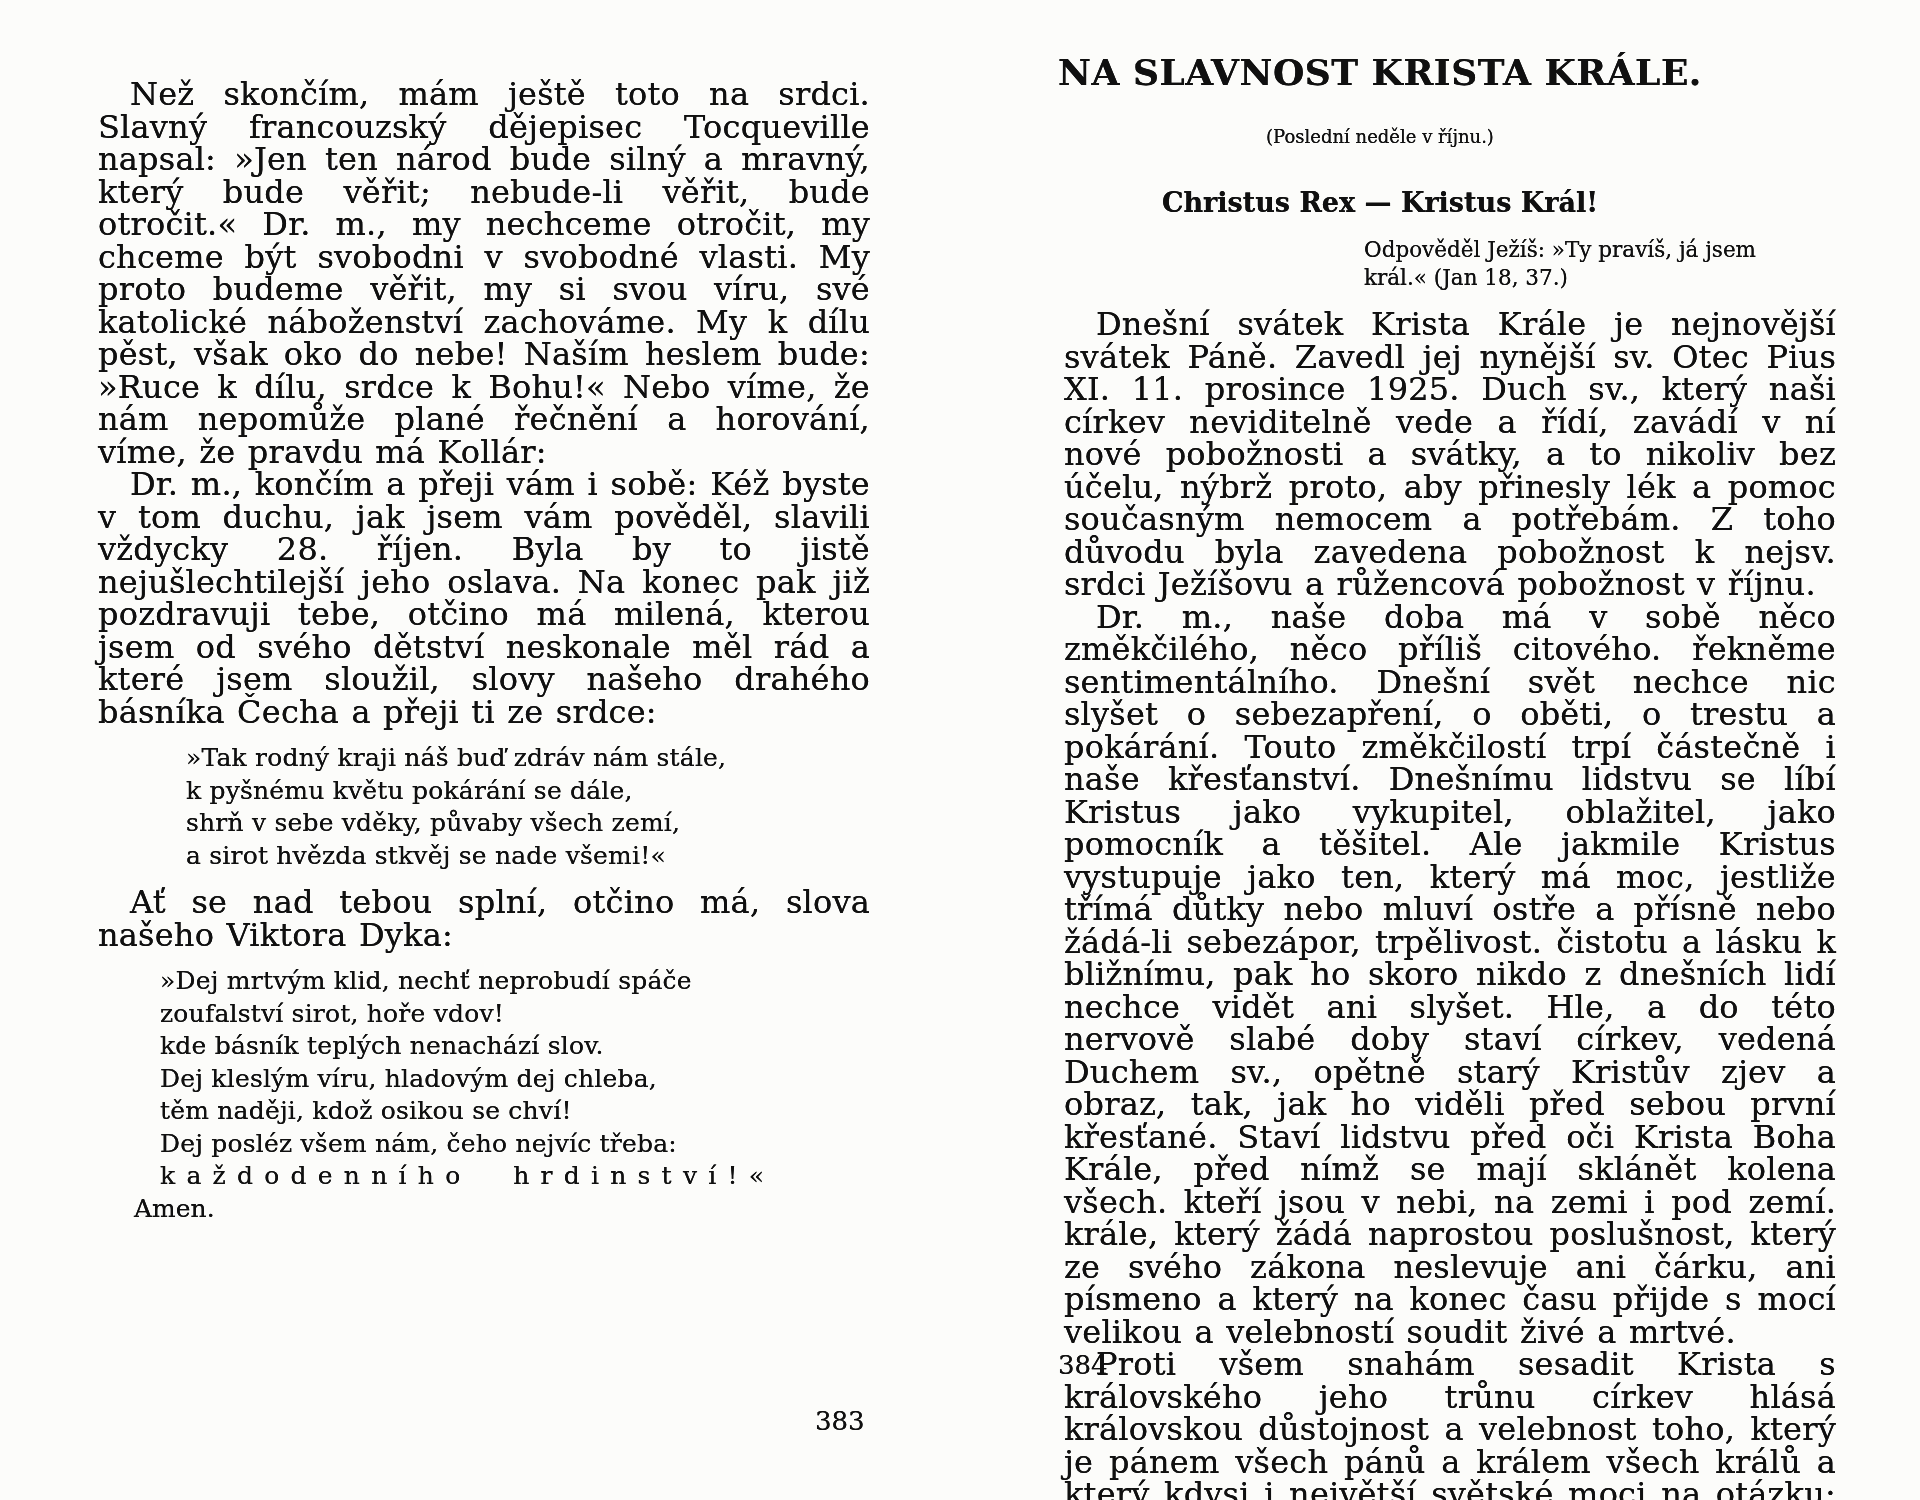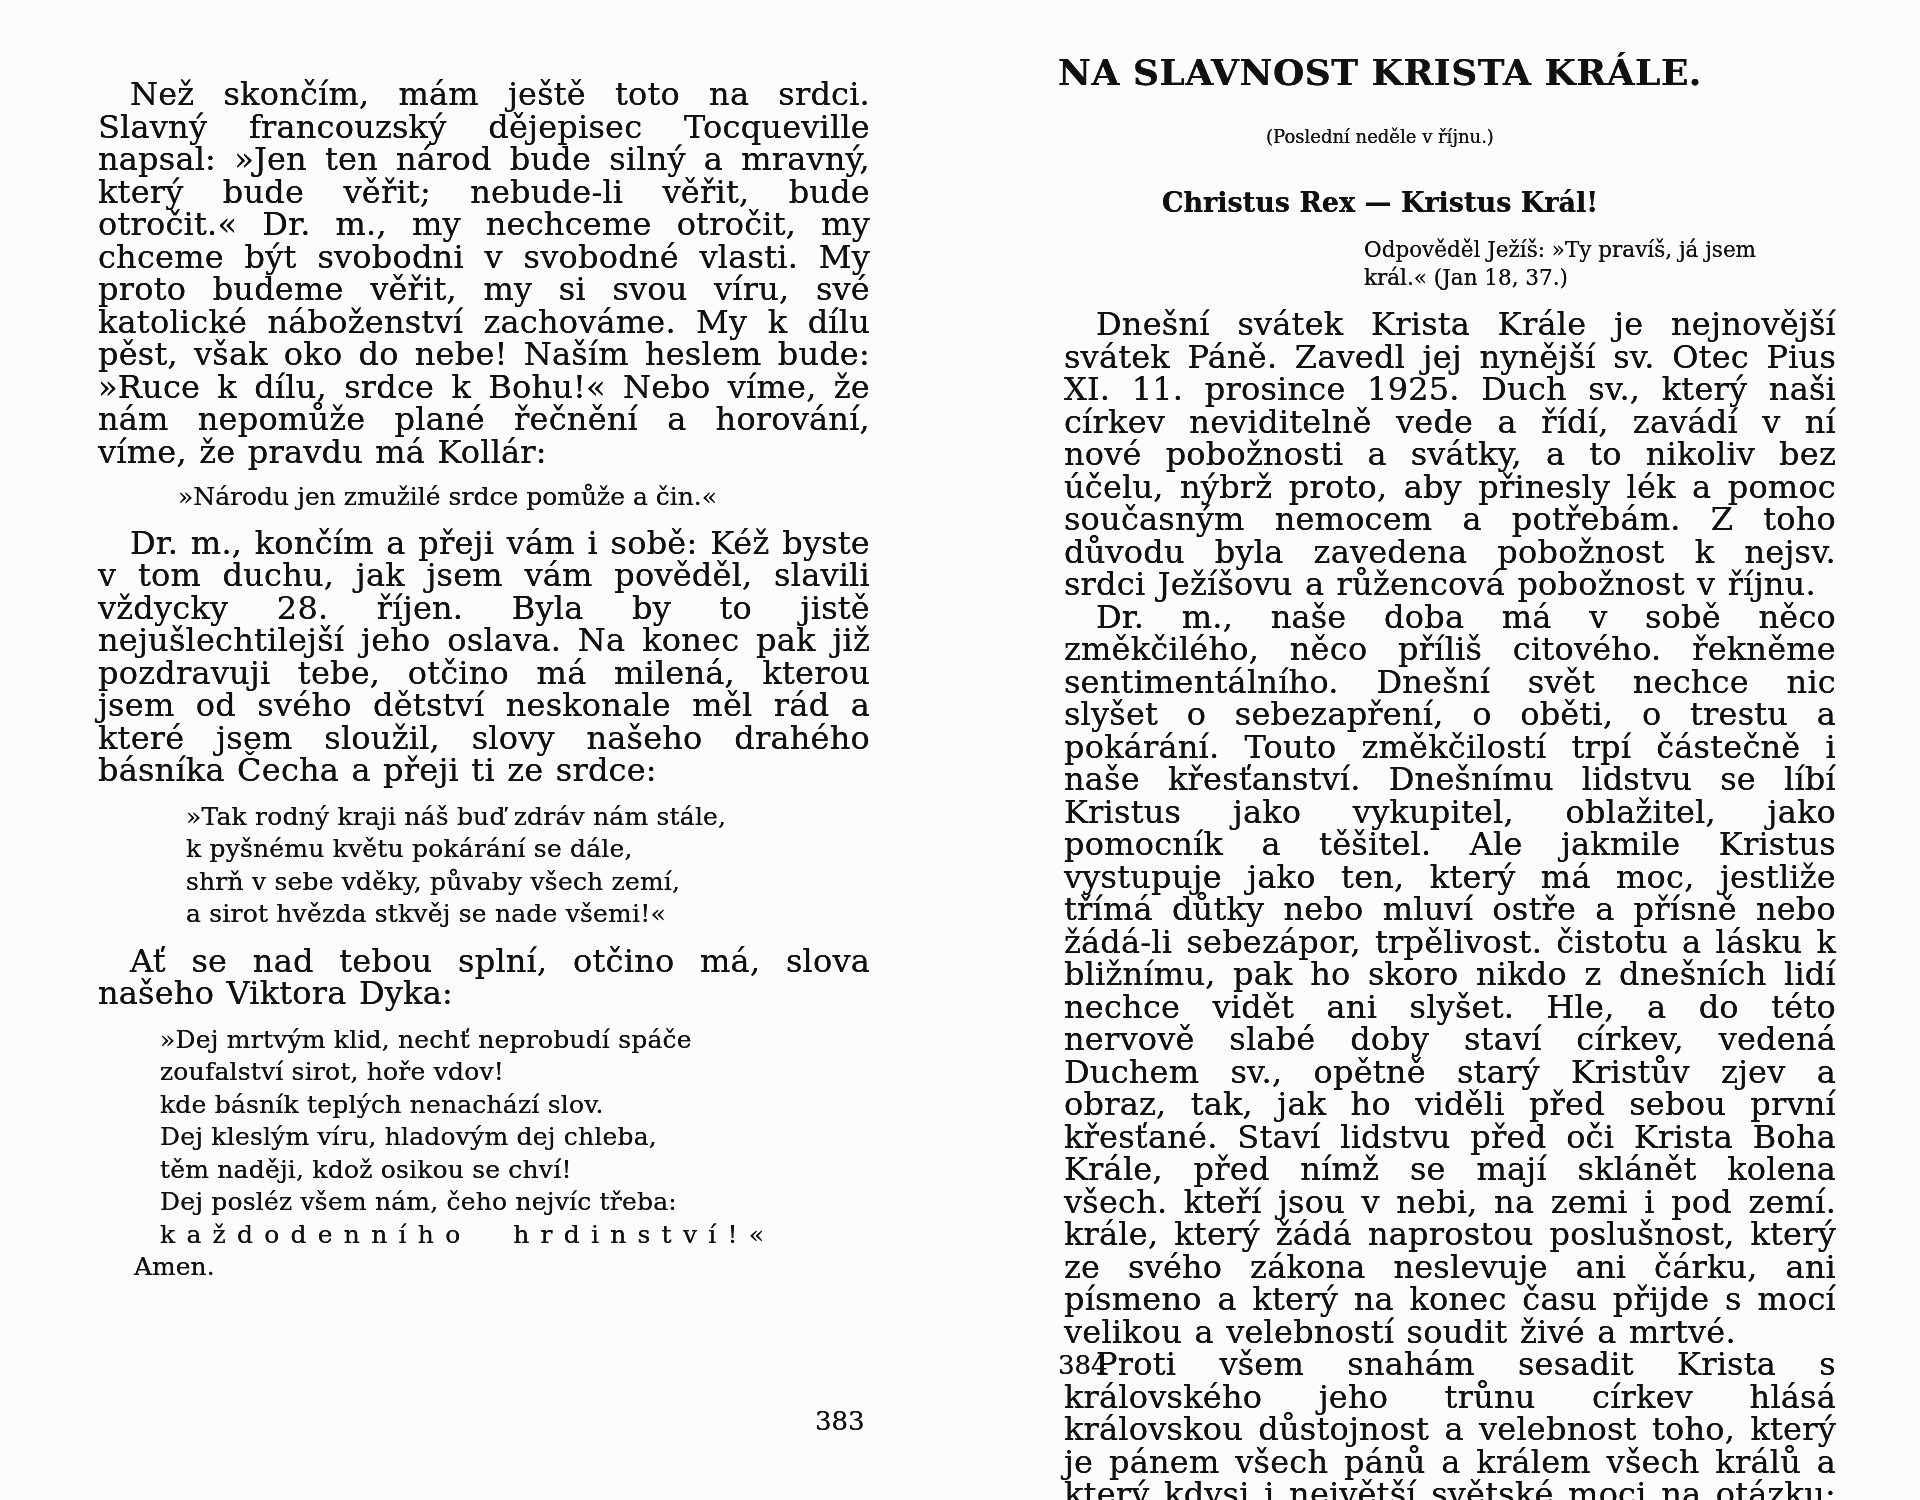--- a/index.html
+++ b/index.html
@@ -124,21 +124,20 @@
     top: 1350px;
   }
 </style>
 </head>
 <body>
 
 <div class="scan">
 
   <div class="page left">
     <p class="par indent">Než skončím, mám ještě toto na srdci. Slavný francouzský dějepisec Tocqueville napsal: »Jen ten národ bude silný a mravný, který bude věřit; nebude-li věřit, bude otročit.« Dr. m., my nechceme otročit, my chceme být svobodni v svobodné vlasti. My proto budeme věřit, my si svou víru, své katolické náboženství zachováme. My k dílu pěst, však oko do nebe! Naším heslem bude: »Ruce k dílu, srdce k Bohu!« Nebo víme, že nám nepomůže plané řečnění a horování, víme, že pravdu má Kollár:</p>
-    <p class="quote-line">»Národu jen zmužilé srdce pomůže a čin.«</p>
     <p class="par indent">Dr. m., končím a přeji vám i sobě: Kéž byste v tom duchu, jak jsem vám pověděl, slavili vždycky 28. říjen. Byla by to jistě nejušlechtilejší jeho oslava. Na konec pak již pozdravuji tebe, otčino má milená, kterou jsem od svého dětství neskonale měl rád a které jsem sloužil, slovy našeho drahého básníka Čecha a přeji ti ze srdce:</p>
 
     <div class="verse">
       <div class="vline">»Tak rodný kraji náš buď zdráv nám stále,</div>
       <div class="vline">k pyšnému květu pokárání se dále,</div>
       <div class="vline">shrň v sebe vděky, půvaby všech zemí,</div>
       <div class="vline">a sirot hvězda stkvěj se nade všemi!«</div>
     </div>
 
     <p class="par indent">Ať se nad tebou splní, otčino má, slova našeho Viktora Dyka:</p>

